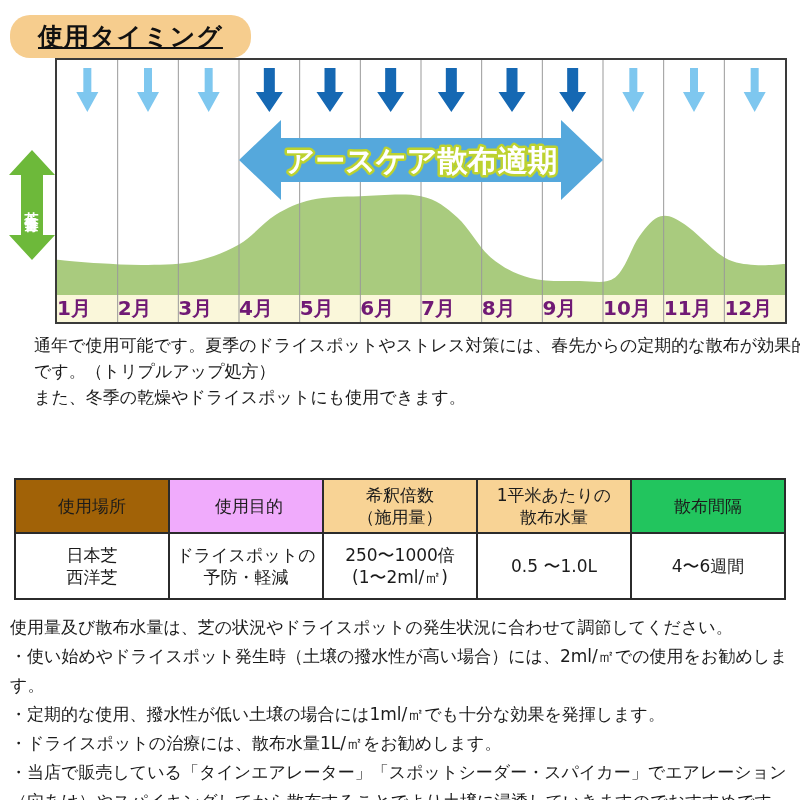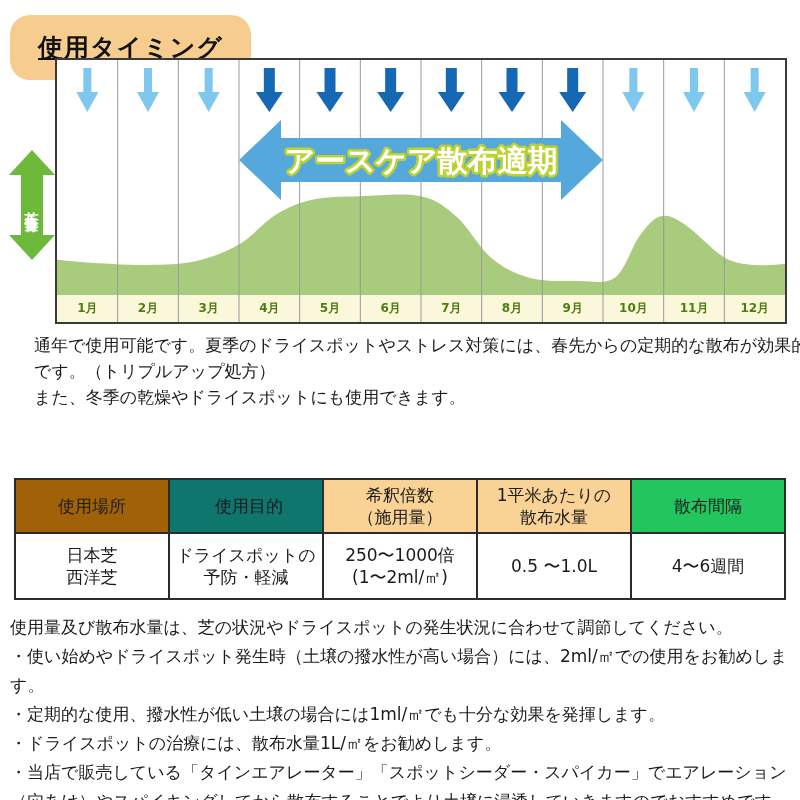--- a/index.html
+++ b/index.html
@@ -4,39 +4,39 @@
 <style>
   * { margin:0; padding:0; box-sizing:border-box; }
   html,body { width:800px; height:800px; background:#ffffff; }
   body { font-family:"DejaVu Sans","Liberation Sans",sans-serif; color:#1b1b1b; position:relative; }
   .page { position:relative; width:800px; height:800px; overflow:hidden; }
 
   
   .pill {
     position:absolute; left:10px;
     background:#f6cd8e; border-radius:20px;
-    padding:16px 28px; font-size:25px; font-weight:bold; color:#111;
+    padding:5px 28px; font-size:25px; font-weight:bold; color:#111;
     letter-spacing:1px; white-space:nowrap;text-decoration:underline;
   }
   .pill1 { top:15px; }
   .pill2 { top:428px; }
 
   
   .chart-wrap {
     position:absolute; left:55px; top:58px;
     width:732px; height:266px;
     border:2px solid #3a3a3a; background:#ffffff;
   }
   .chart-wrap svg { display:block; }
   .month-row {
     position:absolute; left:0; bottom:0; width:100%; height:27px;
     display:flex; align-items:center;
   }
   .month-cell {
-    flex:1; text-align:center; font-size:12px; font-weight:bold; color:#4d7c0f;
+    flex:1; text-align:left; font-size:20px; font-weight:bold; color:#701a75;
   }
 
   
   .side-arrow { position:absolute; left:8px; top:150px; width:48px; height:110px; }
   .side-arrow .vlabel {
     position:absolute; left:50%; top:50%; transform:translate(-50%,-50%);
     writing-mode:vertical-rl; text-orientation:upright;
     color:#ffffff; font-weight:bold; font-size:14px; letter-spacing:2px;
     white-space:nowrap;
   }
@@ -134,21 +134,21 @@
   <div class="para">
     <div>通年で使用可能です。夏季のドライスポットやストレス対策には、春先からの定期的な散布が効果的です。（トリプルアップ処方）</div>
     <div>また、冬季の乾燥やドライスポットにも使用できます。</div>
   </div>
 
 
   <table class="usage">
     <thead>
       <tr>
         <th style="background: #a16207;">使用場所</th>
-        <th style="background: #0f766e; padding-left: 8px;">使用目的</th>
+        <th style="background: #f0abfc; padding-left: 8px;">使用目的</th>
         <th style="background: rgb(248, 211, 149);">希釈倍数
 （施用量）</th>
         <th style="background: rgb(248, 211, 149);">1平米あたりの
 散布水量</th>
         <th style="background: #22c55e;">散布間隔</th>
       </tr>
     </thead>
     <tbody>
       <tr>
         <td>日本芝

